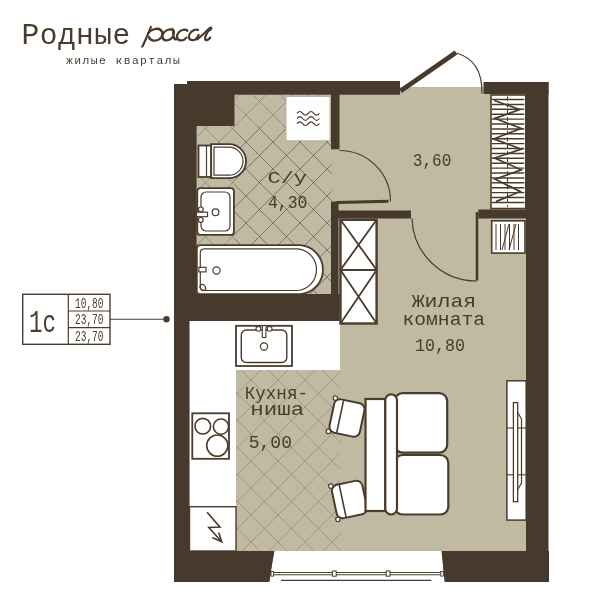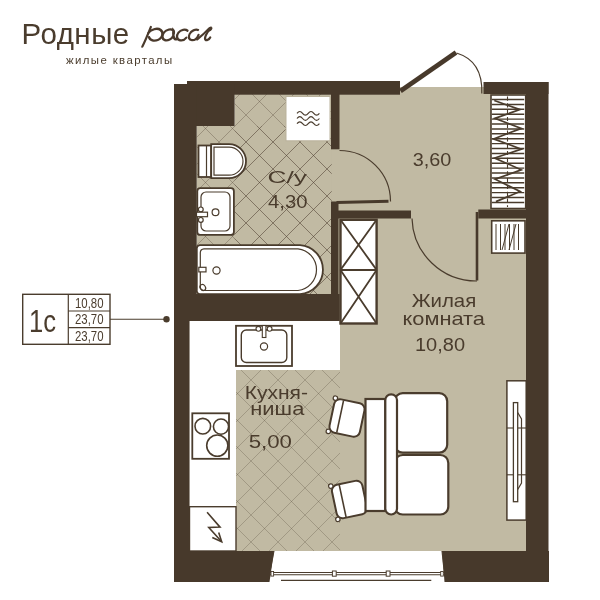--- a/index.html
+++ b/index.html
@@ -1,16 +1,16 @@
 <!DOCTYPE html>
 <html><head>
 <meta charset="utf-8">
 <style>
   html,body{margin:0;padding:0;background:#ffffff;width:600px;height:600px;overflow:hidden;}
-  .wrap{position:relative;width:600px;height:420px;font-family:Liberation Sans, sans-serif;}
+  .wrap{position:relative;width:600px;height:420px;font-family:Liberation Mono, monospace;}
   svg{position:absolute;left:0;top:0;}
   text{fill:#4a3c2d;}
 </style>
 </head>
 <body>
 <div class="wrap">
 <svg width="600" height="600" viewBox="0 0 600 600">
 <defs>
   <pattern id="tile" width="27" height="27" patternUnits="userSpaceOnUse" patternTransform="translate(3,7)">
     <path d="M0 0 L27 27 M27 0 L0 27" stroke="#47392b" stroke-width="0.8" fill="none" opacity="0.4"></path>

